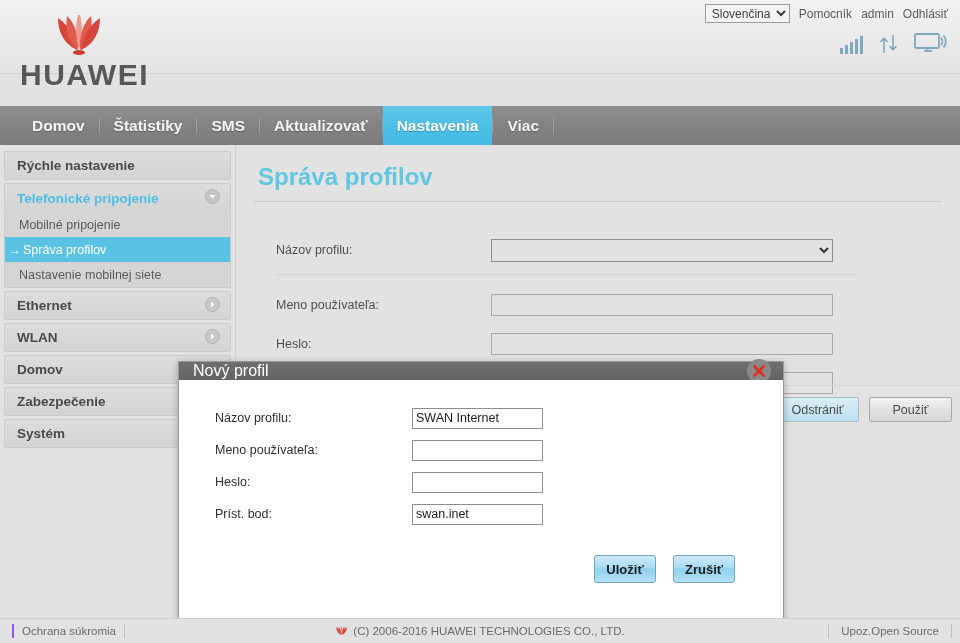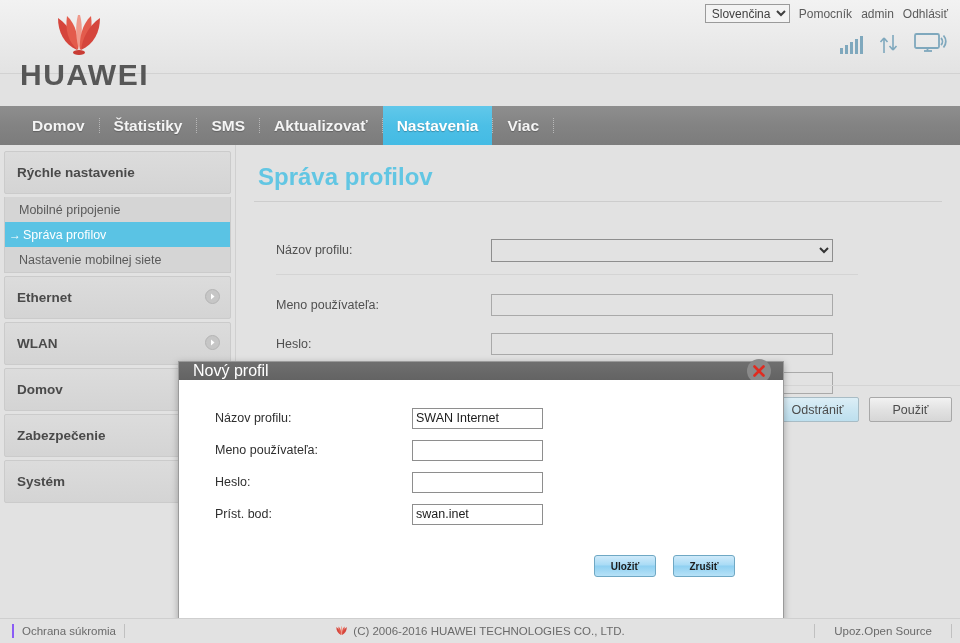--- a/index.html
+++ b/index.html
@@ -115,21 +115,21 @@
   .sidebar {
     width: 236px;
     flex: 0 0 236px;
     padding: 6px 4px 0 4px;
     background: #e2e2e2;
     border-right: 1px solid #d0d0d0;
   }
   .menu-group { margin-bottom: 3px; }
   .menu-head {
     position: relative;
-    height: 43px;
+    height: 29px;
     display: flex;
     align-items: center;
     padding-left: 12px;
     font-size: 13.5px;
     font-weight: bold;
     color: #4a4a4a;
     background: linear-gradient(to bottom, #dcdcdc 0%, #d4d4d4 100%);
     border: 1px solid #cbcbcb;
     border-radius: 2px;
     cursor: pointer;
@@ -326,22 +326,22 @@
   }
   .modal-actions {
     position: absolute;
     right: 48px;
     top: 175px;
     display: flex;
     gap: 17px;
   }
   .btn-blue {
     min-width: 62px;
-    height: 22px;
-    font-size: 10px;
+    height: 28px;
+    font-size: 13px;
     font-weight: bold;
     font-family: "Liberation Sans", sans-serif;
     color: #1d1d1d;
     background: linear-gradient(to bottom, #cfeafa 0%, #a9dbf5 45%, #8fd0f1 50%, #b6e1f7 100%);
     border: 1px solid #6fa8c4;
     border-radius: 3px;
     cursor: pointer;
   }
 
   
@@ -374,21 +374,21 @@
     display: flex;
     align-items: center;
     gap: 5px;
     white-space: nowrap;
   }
   .footer-right {
     position: absolute;
     right: 8px;
     border-left: 1px solid #c0c0c0;
     border-right: 1px solid #c0c0c0;
-    padding: 0 19px;
+    padding: 0 12px;
     line-height: 14px;
     cursor: pointer;
   }
 </style>
 </head>
 <body>
 
 <div id="page">
 
   <div class="header">
@@ -457,20 +457,29 @@
 
     <div class="sidebar">
 
       <div class="menu-group">
         <div class="menu-head">
           <span>Rýchle nastavenie</span>
         </div>
       </div>
 
       <div class="menu-group">
+        <div class="menu-head expanded">
+          <span>Telefonické pripojenie</span>
+          <span class="menu-arrow">
+            <svg width="15" height="15" viewBox="0 0 15 15">
+              <circle cx="7.5" cy="7.5" r="7" fill="#c6c6c6" stroke="#b4b4b4"></circle>
+              <path d="M4.5 6 L7.5 9.5 L10.5 6 Z" fill="#ffffff"></path>
+            </svg>
+          </span>
+        </div>
         <div class="submenu">
           <div class="submenu-item">
             <span>Mobilné pripojenie</span>
           </div>
           <div class="submenu-item active">
             <span class="arrow-prefix">→</span>
             <span>Správa profilov</span>
           </div>
           <div class="submenu-item">
             <span>Nastavenie mobilnej siete</span>

